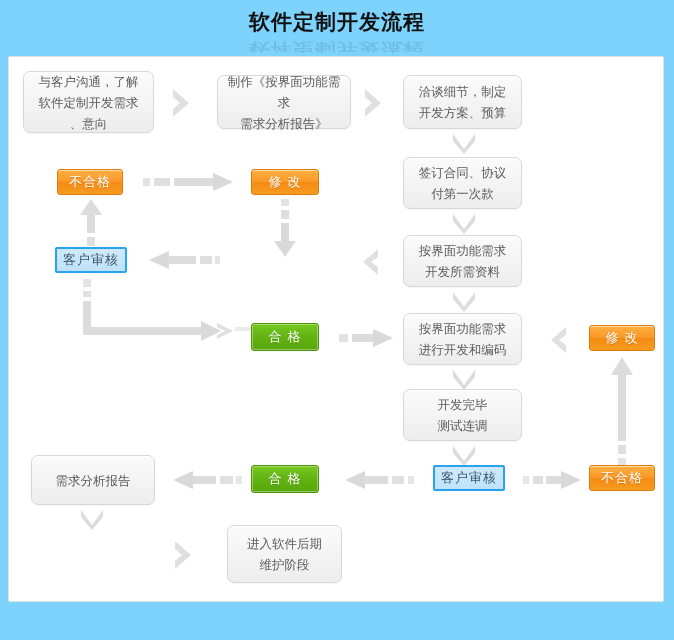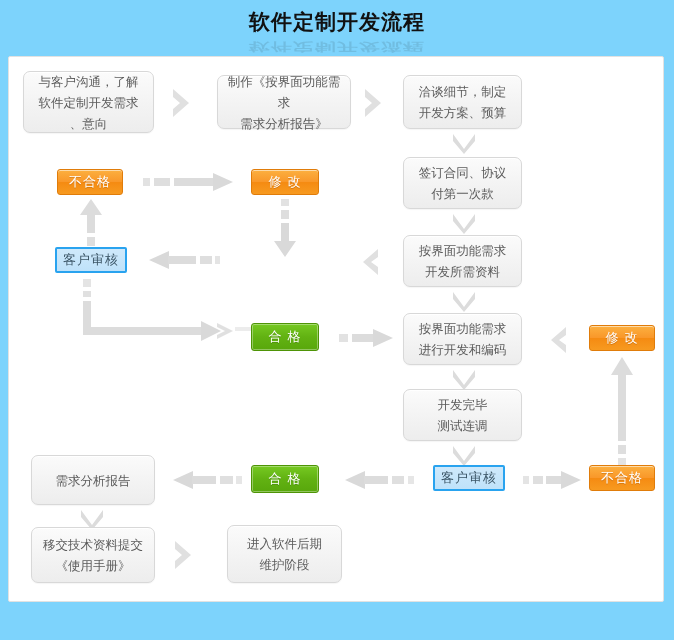--- a/index.html
+++ b/index.html
@@ -291,24 +291,20 @@
     <div class="badge orange" style="left:580px;top:408px;width:66px;height:26px;">
       <span>不合格</span>
     </div>
 
     <div class="conn" style="left:70px;top:450px;">
       <svg width="26" height="24" viewBox="0 0 26 24">
         <path d="M2 3 L13 18 L24 3 L24 10 L13 23 L2 10 Z" fill="#dcdcdc"></path>
       </svg>
     </div>
 
-    <div class="box" style="left:22px;top:470px;width:124px;height:56px;">
-      <span class="btxt">移交技术资料提交
-《使用手册》</span>
-    </div>
 
     <div class="conn" style="left:162px;top:482px;">
       <svg width="26" height="32" viewBox="0 0 26 32">
         <path d="M4 2 L20 16 L4 30 L4 22 L11 16 L4 10 Z" fill="#e0e0e0"></path>
       </svg>
     </div>
 
     <div class="box" style="left:218px;top:468px;width:115px;height:58px;">
       <span class="btxt">进入软件后期
 维护阶段</span>

